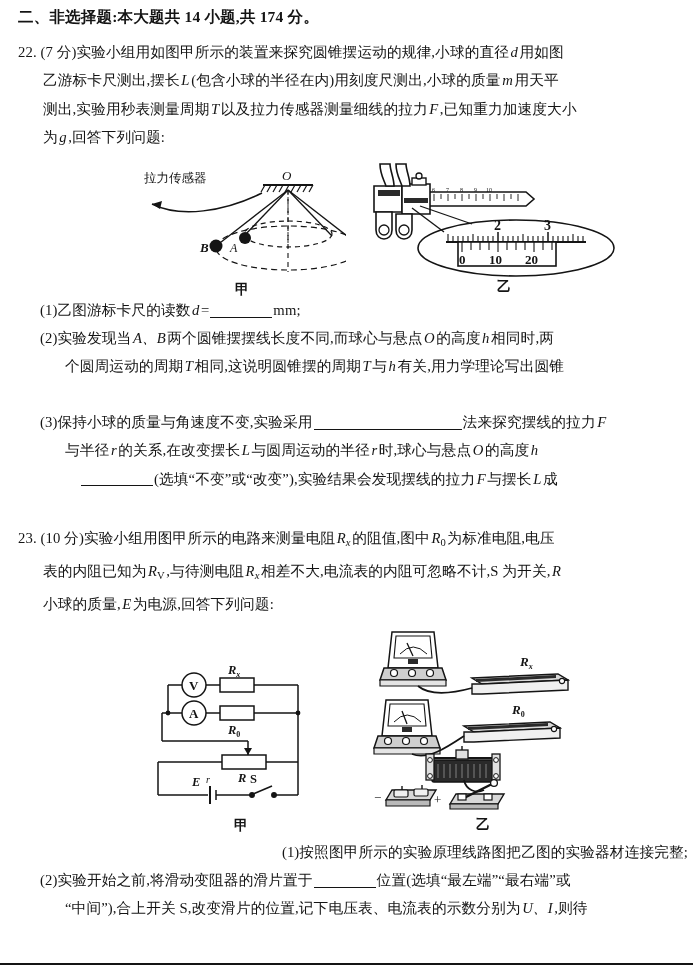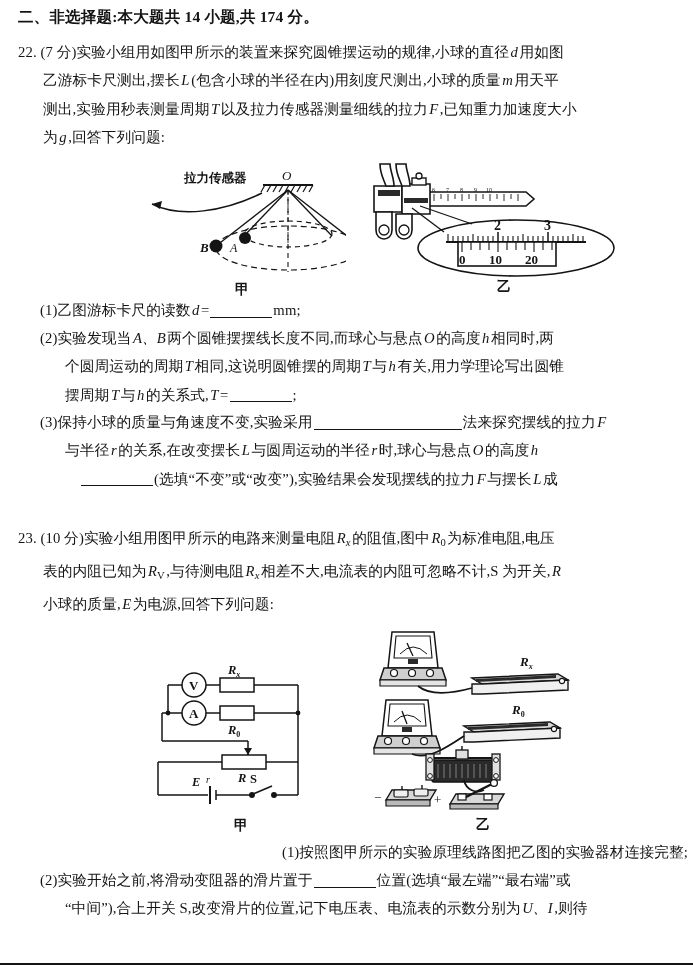--- a/index.html
+++ b/index.html
@@ -163,21 +163,21 @@
       <line x1="142" y1="30" x2="142" y2="88" stroke="#141414" stroke-width="0.9" stroke-dasharray="4,3"></line>
 
       <circle cx="70" cy="86" r="6.5" fill="#141414"></circle>
       <circle cx="99" cy="78" r="6" fill="#141414"></circle>
       <text x="54" y="92" font-family="Liberation Serif, serif" font-style="italic" font-size="13" font-weight="bold" fill="#141414">B</text>
       <text x="84" y="92" font-family="Liberation Serif, serif" font-style="italic" font-size="12" fill="#141414">A</text>
 
       <path d="M6,44 C34,58 78,52 116,33" fill="none" stroke="#141414" stroke-width="1.4"></path>
       <polygon points="6,44 16,41 14,49" fill="#141414"></polygon>
     </svg>
-    <div style="position:absolute; left:-2px; top:10px; font-size:12.5px; font-weight:bold;margin-left:40px;">拉力传感器</div>
+    <div style="position:absolute; left:-2px; top:10px; font-size:12.5px; font-weight:normal;">拉力传感器</div>
     <div class="figcaption" style="margin-left:-8px;">甲</div>
   </div>
 
   <div class="figwrap" style="left:368px; top:156px; width:280px;">
     <svg width="280" height="125" viewBox="0 0 280 125">
 
       <path d="M30,36 L158,36 L166,43 L158,50 L30,50 Z" fill="#ffffff" stroke="#141414" stroke-width="1.6"></path>
 
       <g stroke="#141414" stroke-width="0.9">
         <line x1="38" y1="38" x2="38" y2="45"></line>
@@ -293,23 +293,20 @@
     </div>
   </div>
 
   <div class="qblock" style="left:40px; top:324px; width:645px;">
     <div class="qline">
       <span>(2)实验发现当</span><span class="ital">A、B</span><span>两个圆锥摆摆线长度不同,而球心与悬点</span><span class="ital">O</span><span>的高度</span><span class="ital">h</span><span>相同时,两</span>
     </div>
     <div class="qline indent2">
       <span>个圆周运动的周期</span><span class="ital">T</span><span>相同,这说明圆锥摆的周期</span><span class="ital">T</span><span>与</span><span class="ital">h</span><span>有关,用力学理论写出圆锥</span>
     </div>
-    <div class="qline indent2">
-      <span>摆周期</span><span class="ital">T</span><span>与</span><span class="ital">h</span><span>的关系式,</span><span class="ital">T</span><span>=</span><span class="blank-s"></span><span>;</span>
-    </div>
   </div>
 
   <div class="qblock" style="left:40px; top:408px; width:648px;">
     <div class="qline">
       <span>(3)保持小球的质量与角速度不变,实验采用</span><span class="blank-l"></span><span>法来探究摆线的拉力</span><span class="ital">F</span>
     </div>
     <div class="qline indent2">
       <span>与半径</span><span class="ital">r</span><span>的关系,在改变摆长</span><span class="ital">L</span><span>与圆周运动的半径</span><span class="ital">r</span><span>时,球心与悬点</span><span class="ital">O</span><span>的高度</span><span class="ital">h</span>
     </div>
     <div class="qline indent3">

